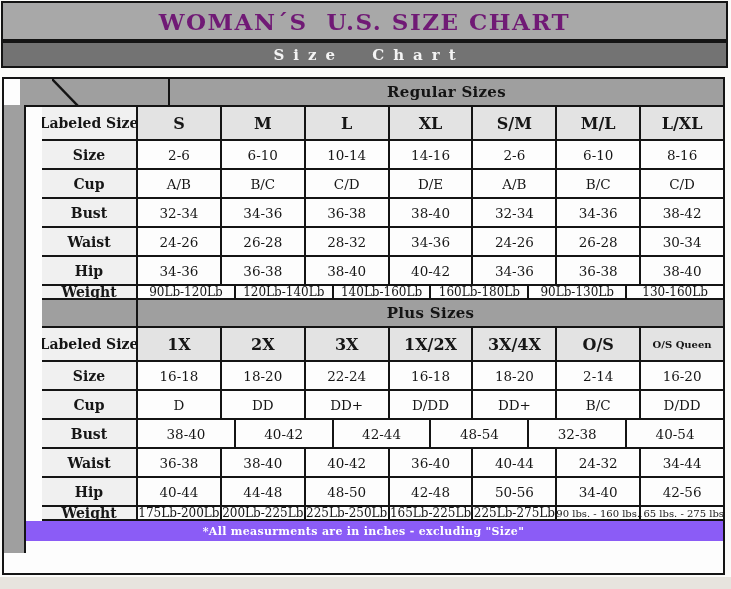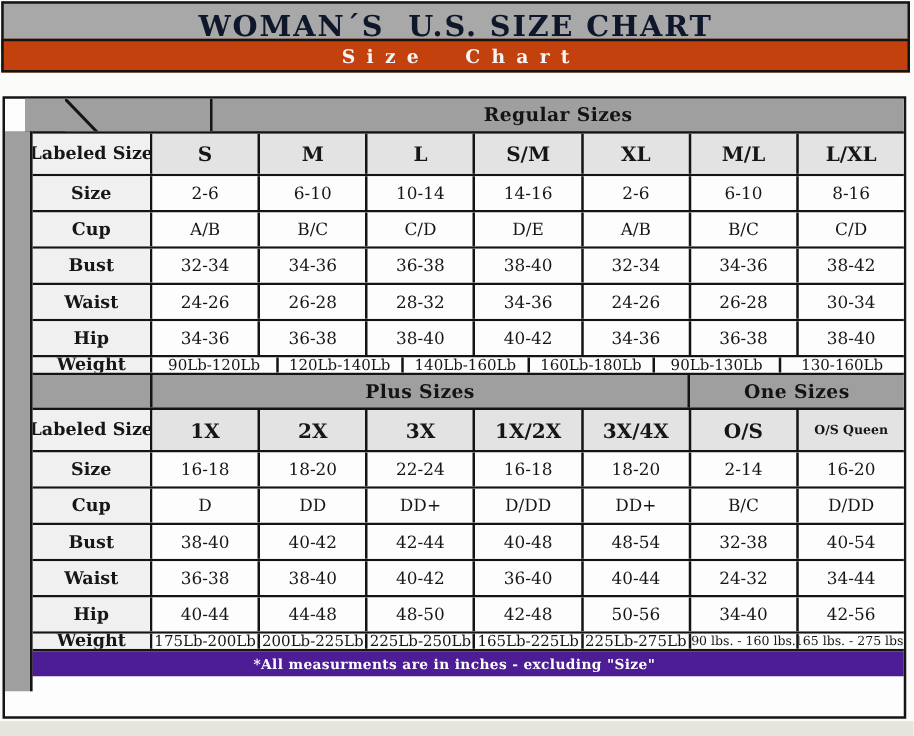--- a/index.html
+++ b/index.html
@@ -3,35 +3,35 @@
 <meta charset="utf-8">
 <style>
   html,body{margin:0;padding:0;overflow:hidden;}
   body{width:731px;height:589px;background:#fbfbf9;font-family:"DejaVu Serif","Liberation Serif",serif;}
   .canvas{position:relative;width:731px;height:589px;}
   .page-bottom{position:absolute;left:0;top:577px;width:731px;height:12px;background:#e7e4de;}
 
   .bar{position:absolute;left:1px;width:727px;box-sizing:border-box;border:2px solid #141414;
        display:flex;align-items:center;justify-content:center;}
   .title-bar{top:1px;height:40px;background:#a8a8a8;}
-  .title-text{color:#0f172a;font-size:23px;font-weight:bold;letter-spacing:1.5px;white-space:pre;}
-  .subtitle-bar{top:31px;height:27px;background:#c2410c;}
+  .title-text{color:#701a75;font-size:23px;font-weight:bold;letter-spacing:1.5px;white-space:pre;}
+  .subtitle-bar{top:41px;height:27px;background:#737373;}
   .subtitle-text{color:#f4f4f4;font-size:15px;font-weight:bold;letter-spacing:9px;word-spacing:14px;padding-left:9px;}
 
   .size-table{position:absolute;top:77px;left:2px;width:723px;height:498px;box-sizing:border-box;
       border:2px solid #141414;background:#fdfdfd;display:flex;flex-direction:column;}
   .gutter{position:absolute;left:0;top:26px;bottom:20px;width:20px;background:#9f9f9f;
       border-right:2px solid #141414;z-index:2;}
-  .row{display:flex;flex:0 0 auto;box-sizing:border-box;border-bottom:2px solid #141414;margin-left:22px;}
+  .row{display:flex;flex:0 0 auto;box-sizing:border-box;border-bottom:2px solid #141414;margin-left:38px;}
   .row-band{height:28px;background:#9f9f9f;}
   .row-band1{margin-left:16px;padding-left:32px;}
   .row-labeled{height:34px;}
   .row-data{height:29px;}
   .row-weight{height:14px;}
-  .row-footer{height:20px;margin-left:0;background:#4c1d95;border-bottom:none;
+  .row-footer{height:20px;margin-left:0;background:#8b5cf6;border-bottom:none;
       display:flex;align-items:center;justify-content:center;color:#ffffff;
       font-size:11px;font-weight:bold;letter-spacing:.3px;}
 
   .cell{box-sizing:border-box;display:flex;align-items:center;justify-content:center;
       overflow:hidden;white-space:nowrap;color:#161616;}
   .cell.corner{flex:0 0 118px;background:#9f9f9f;border-right:2px solid #141414;position:relative;
       align-items:flex-start;justify-content:flex-start;}
   .cell.corner2{flex:0 0 96px;background:#9f9f9f;border-right:2px solid #141414;}
   .cell.band{font-size:15px;font-weight:bold;color:#141414;letter-spacing:.3px;}
   .band-full{flex:7 1 0;}
@@ -71,22 +71,22 @@
         </svg>
       </div>
       <div class="cell band band-full">Regular Sizes</div>
     </div>
 
     <div class="row row-labeled">
       <div class="cell label">Labeled Size</div>
       <div class="cell data">S</div>
         <div class="cell data">M</div>
         <div class="cell data">L</div>
+        <div class="cell data">XL</div>
         <div class="cell data">S/M</div>
-        <div class="cell data">XL</div>
         <div class="cell data">M/L</div>
         <div class="cell data">L/XL</div>
     </div>
 
     <div class="row row-data">
       <div class="cell label">Size</div>
       <div class="cell data">2-6</div>
         <div class="cell data">6-10</div>
         <div class="cell data">10-14</div>
         <div class="cell data">14-16</div>
@@ -145,21 +145,20 @@
         <div class="cell data">120Lb-140Lb</div>
         <div class="cell data">140Lb-160Lb</div>
         <div class="cell data">160Lb-180Lb</div>
         <div class="cell data">90Lb-130Lb</div>
         <div class="cell data">130-160Lb</div>
     </div>
 
     <div class="row row-band">
       <div class="cell corner2"></div>
       <div class="cell band band-plus">Plus Sizes</div>
-      <div class="cell band band-one">One Sizes</div>
     </div>
 
     <div class="row row-labeled sec-plus">
       <div class="cell label">Labeled Size</div>
       <div class="cell data">1X</div>
         <div class="cell data">2X</div>
         <div class="cell data">3X</div>
         <div class="cell data">1X/2X</div>
         <div class="cell data">3X/4X</div>
         <div class="cell data">O/S</div>
@@ -186,21 +185,20 @@
         <div class="cell data">DD+</div>
         <div class="cell data">B/C</div>
         <div class="cell data">D/DD</div>
     </div>
 
     <div class="row row-data sec-plus">
       <div class="cell label">Bust</div>
       <div class="cell data">38-40</div>
         <div class="cell data">40-42</div>
         <div class="cell data">42-44</div>
-        <div class="cell data">40-48</div>
         <div class="cell data">48-54</div>
         <div class="cell data">32-38</div>
         <div class="cell data">40-54</div>
     </div>
 
     <div class="row row-data sec-plus">
       <div class="cell label">Waist</div>
       <div class="cell data">36-38</div>
         <div class="cell data">38-40</div>
         <div class="cell data">40-42</div>

